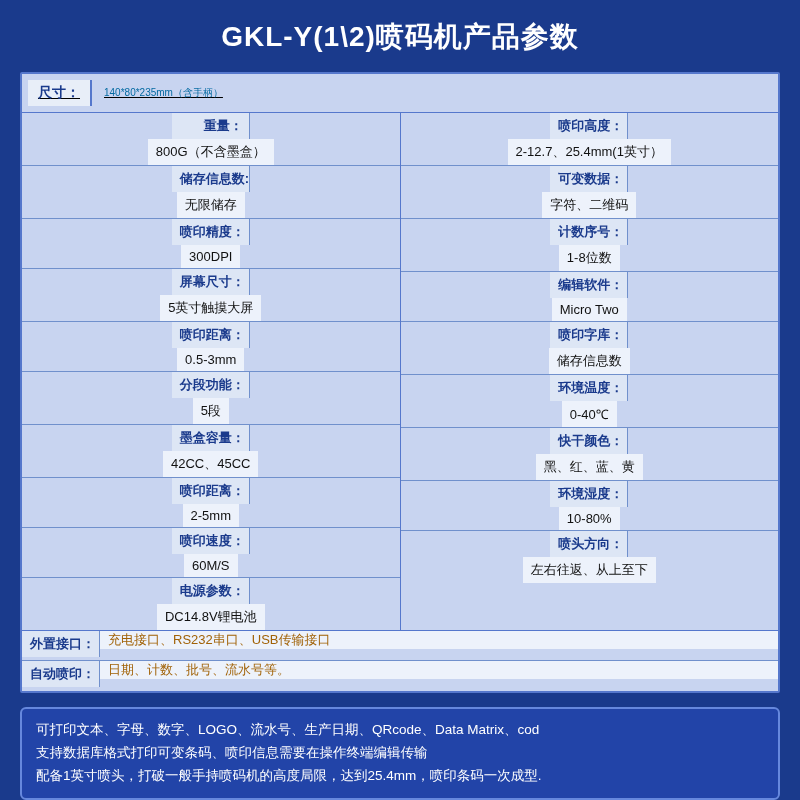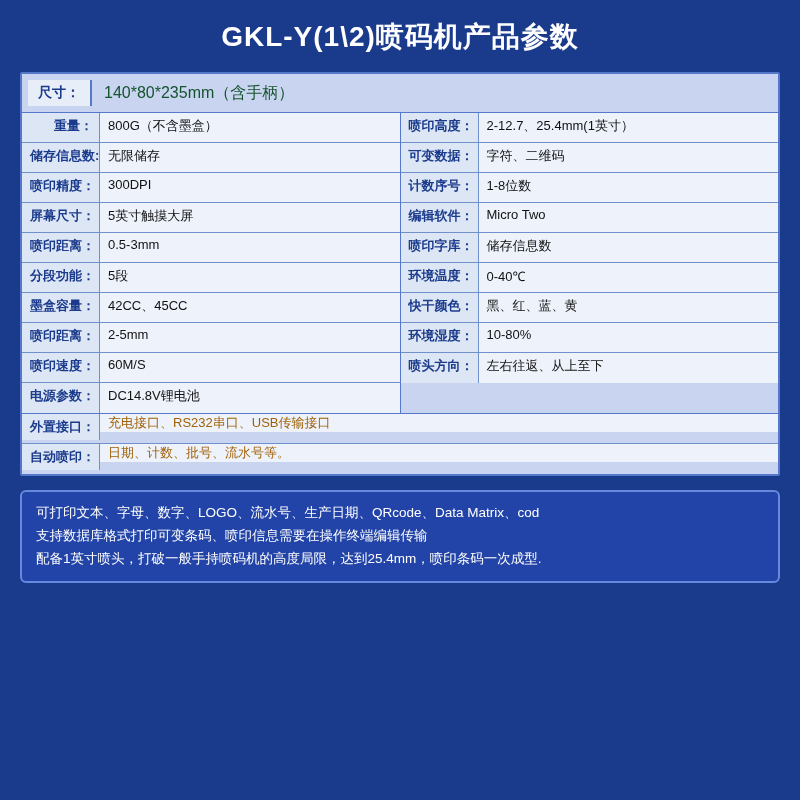--- a/index.html
+++ b/index.html
@@ -31,57 +31,60 @@
       border-radius: 2px;
       margin-bottom: 10px;
     }
 
     .size-row {
       display: flex;
       align-items: center;
       border-bottom: 1px solid #5577cc;
       background: #c8d4f0;
       padding: 6px 0;
+      text-decoration: underline;
     }
 
     .size-label {
       background: #e8eef8;
       color: #1a3a8c;
       font-weight: bold;
       font-size: 14px;
       padding: 4px 10px;
       min-width: 60px;
       text-align: center;
       border-right: 2px solid #5577cc;
       margin-right: 12px;
       margin-left: 6px;
     }
 
     .size-value {
-      color: #14532d;
-      font-size: 16px;
+      color: #0369a1;
+      font-size: 10px;
     }
 
     .params-grid {
       display: flex;
       border-bottom: 1px solid #5577cc;
     }
 
     .left-col, .right-col {
       flex: 1;
     }
 
     .left-col {
       border-right: 1px solid #5577cc;
     }
 
     .param-row {
       display: flex;
+      align-items: center;
       border-bottom: 1px solid #7090cc;
       min-height: 30px;
+      flex-direction: column;
     }
 
     .param-row:last-child {
       border-bottom: none;
     }
 
     .param-label {
       color: #1a3a8c;
       font-weight: bold;
       font-size: 13px;

